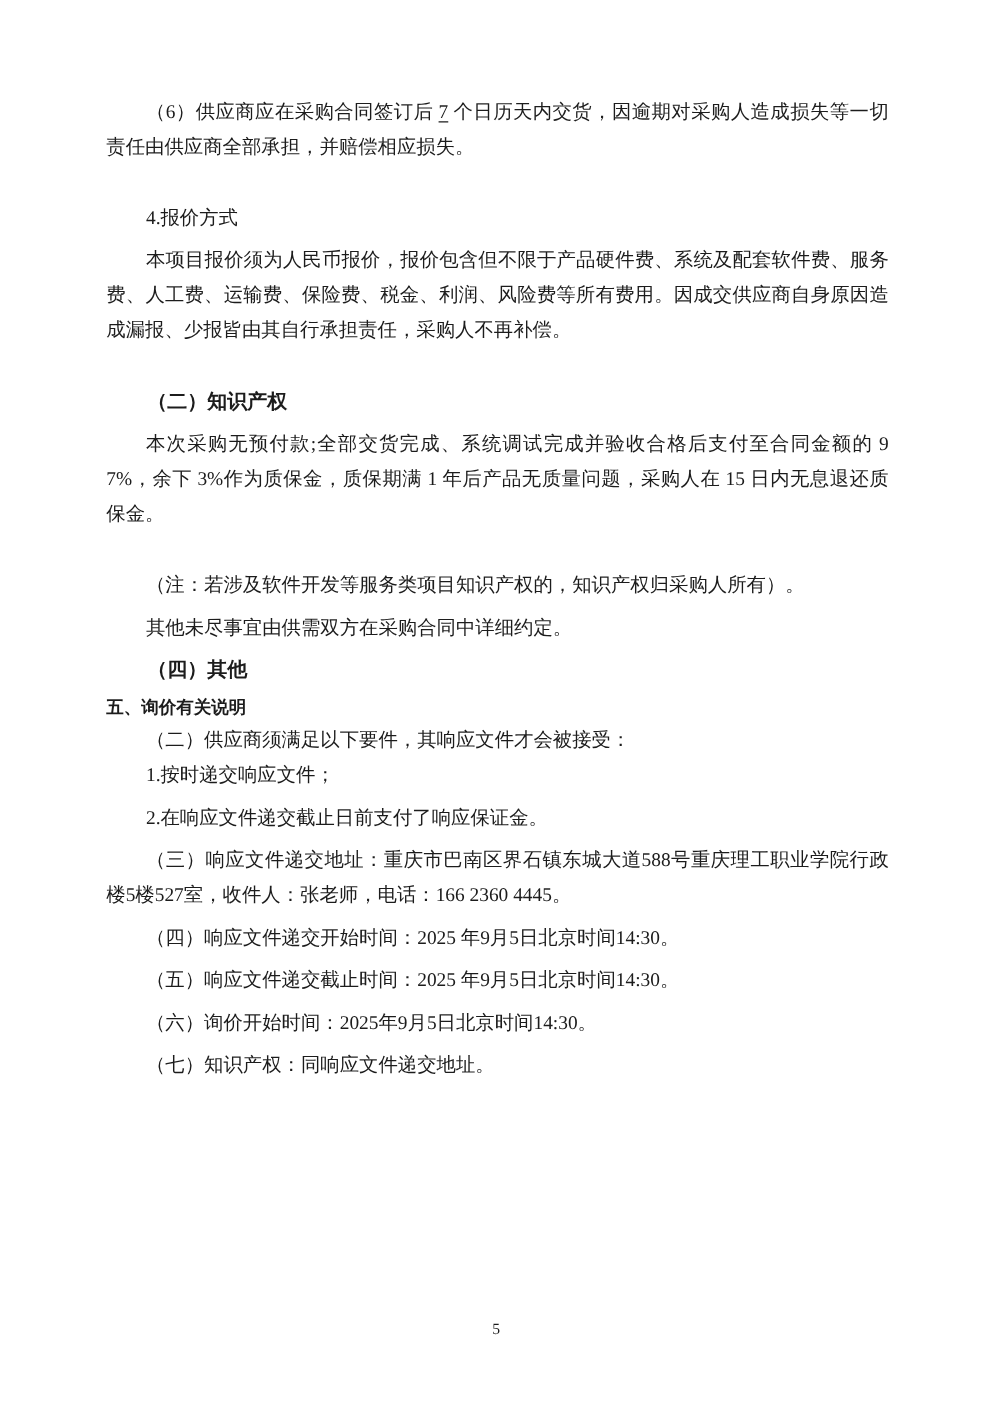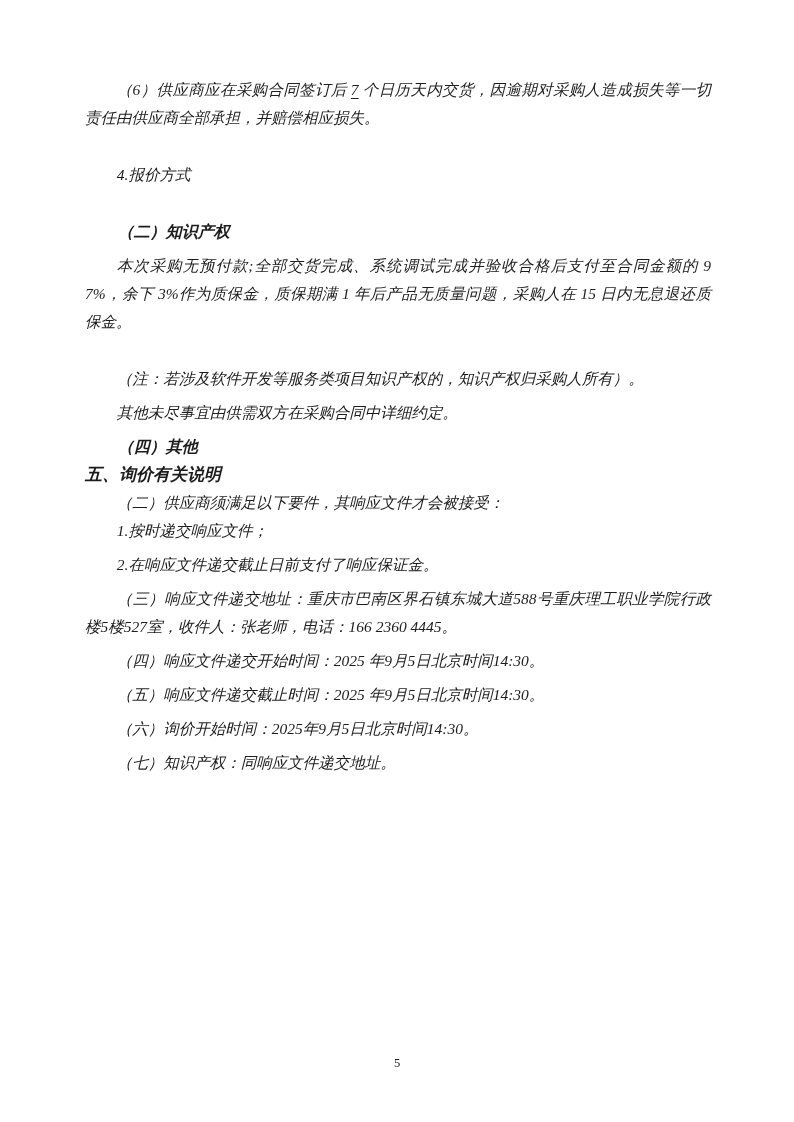--- a/index.html
+++ b/index.html
@@ -16,31 +16,30 @@
     left:85px;top:76px;
     width:626px;
   }
   .para{
     font-size:15.5px;
     line-height:28px;
     text-align:justify;
     text-indent:2.05em;
     margin:6px 0 0 0;
     word-break:break-all;
-    font-style:italic;
   }
   .para:first-child{margin-top:0;}
   .para.heading{
     font-weight:bold;
     font-size:16px;
     font-family:"Liberation Sans","DejaVu Sans",sans-serif;
   }
   .para.section{
     font-weight:bold;
-    font-size:17px;
+    font-size:14px;
     text-indent:0;
     font-family:"Liberation Sans","DejaVu Sans",sans-serif;
   }
   .para.loose{margin-top:29px;}
   .para.tight{margin-top:0;}
   .u{
     text-decoration:underline;
     text-underline-offset:3px;
   }
   .footer{
@@ -52,20 +51,21 @@
     color:#1c1c1c;
   }
 </style>
 </head>
 <body>
 
 <div class="page">
   <div class="content">
       <div class="para body"><span>（6）供应商应在采购合同签订后 </span><span class="u">7</span><span> 个日历天内交货，因逾期对采购人造成损失等一切责任由供应商全部承担，并赔偿相应损失。</span></div>
       <div class="para body loose"><span>4.报价方式</span></div>
+      <div class="para body"><span>本项目报价须为人民币报价，报价包含但不限于产品硬件费、系统及配套软件费、服务费、人工费、运输费、保险费、税金、利润、风险费等所有费用。因成交供应商自身原因造成漏报、少报皆由其自行承担责任，采购人不再补偿。</span></div>
       <div class="para heading loose"><span>（二）知识产权</span></div>
       <div class="para body"><span>本次采购无预付款;全部交货完成、系统调试完成并验收合格后支付至合同金额的 97%，余下 3%作为质保金，质保期满 1 年后产品无质量问题，采购人在 15 日内无息退还质保金。</span></div>
       <div class="para body loose"><span>（注：若涉及软件开发等服务类项目知识产权的，知识产权归采购人所有）。</span></div>
       <div class="para body"><span>其他未尽事宜由供需双方在采购合同中详细约定。</span></div>
       <div class="para heading"><span>（四）其他</span></div>
       <div class="para section tight"><span>五、询价有关说明</span></div>
       <div class="para body tight"><span>（二）供应商须满足以下要件，其响应文件才会被接受：</span></div>
       <div class="para body tight"><span>1.按时递交响应文件；</span></div>
       <div class="para body"><span>2.在响应文件递交截止日前支付了响应保证金。</span></div>
       <div class="para body"><span>（三）响应文件递交地址：重庆市巴南区界石镇东城大道588号重庆理工职业学院行政楼5楼527室，收件人：张老师，电话：166 2360 4445。</span></div>

